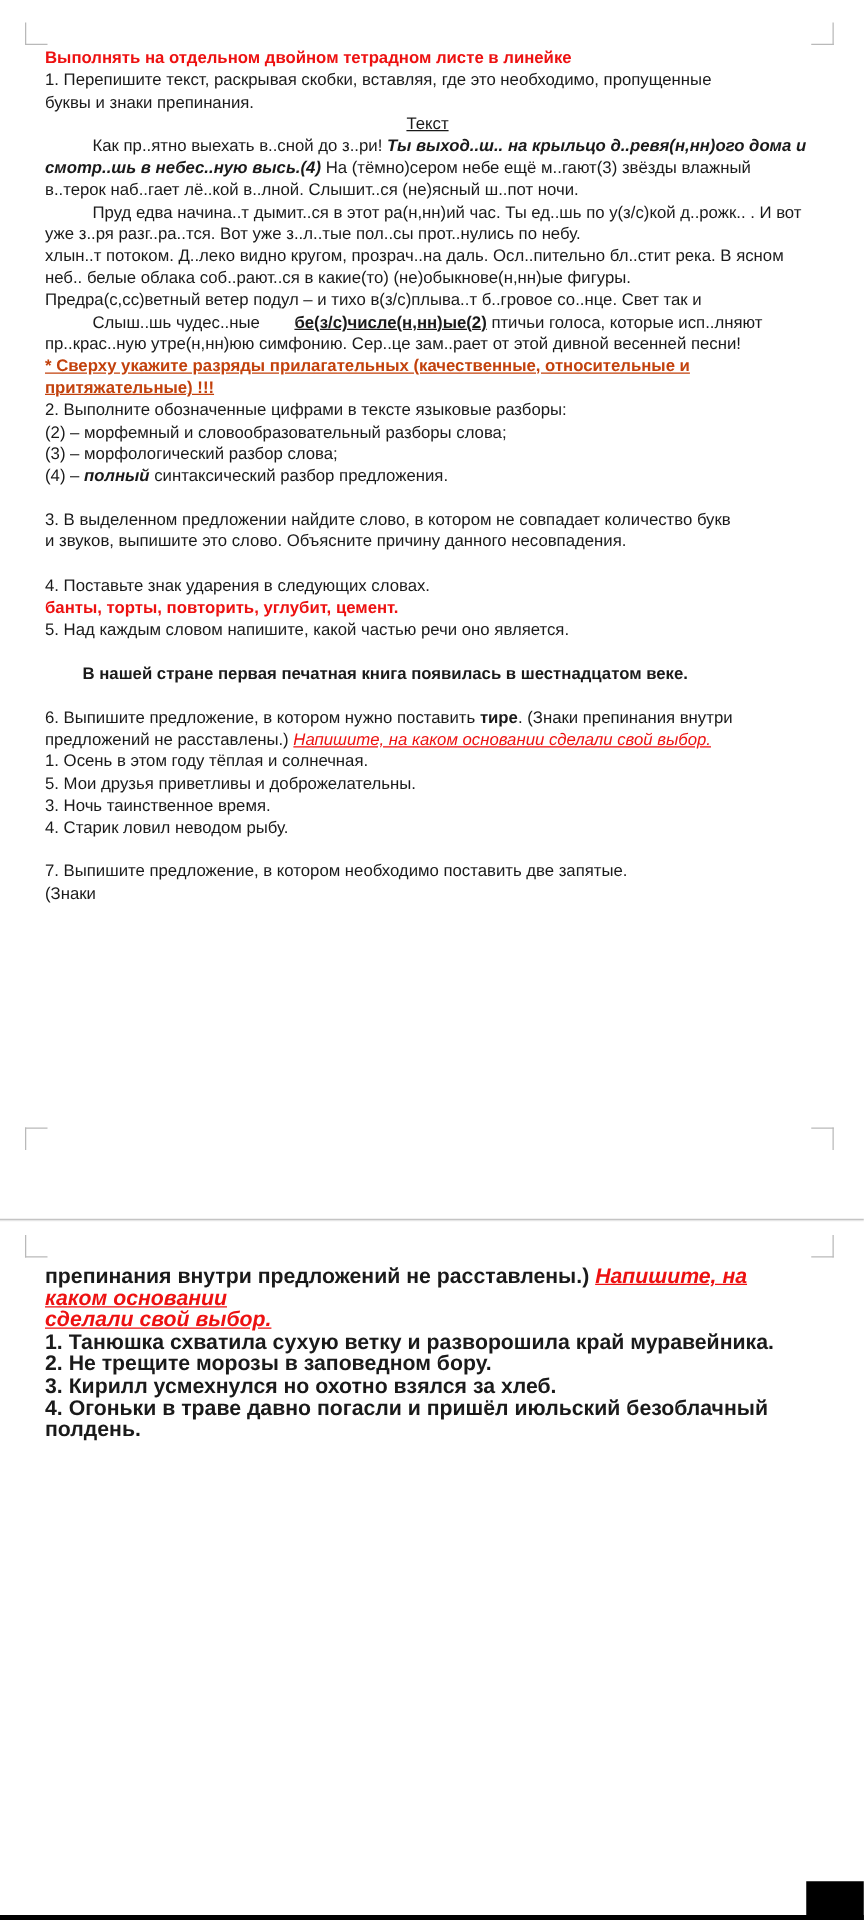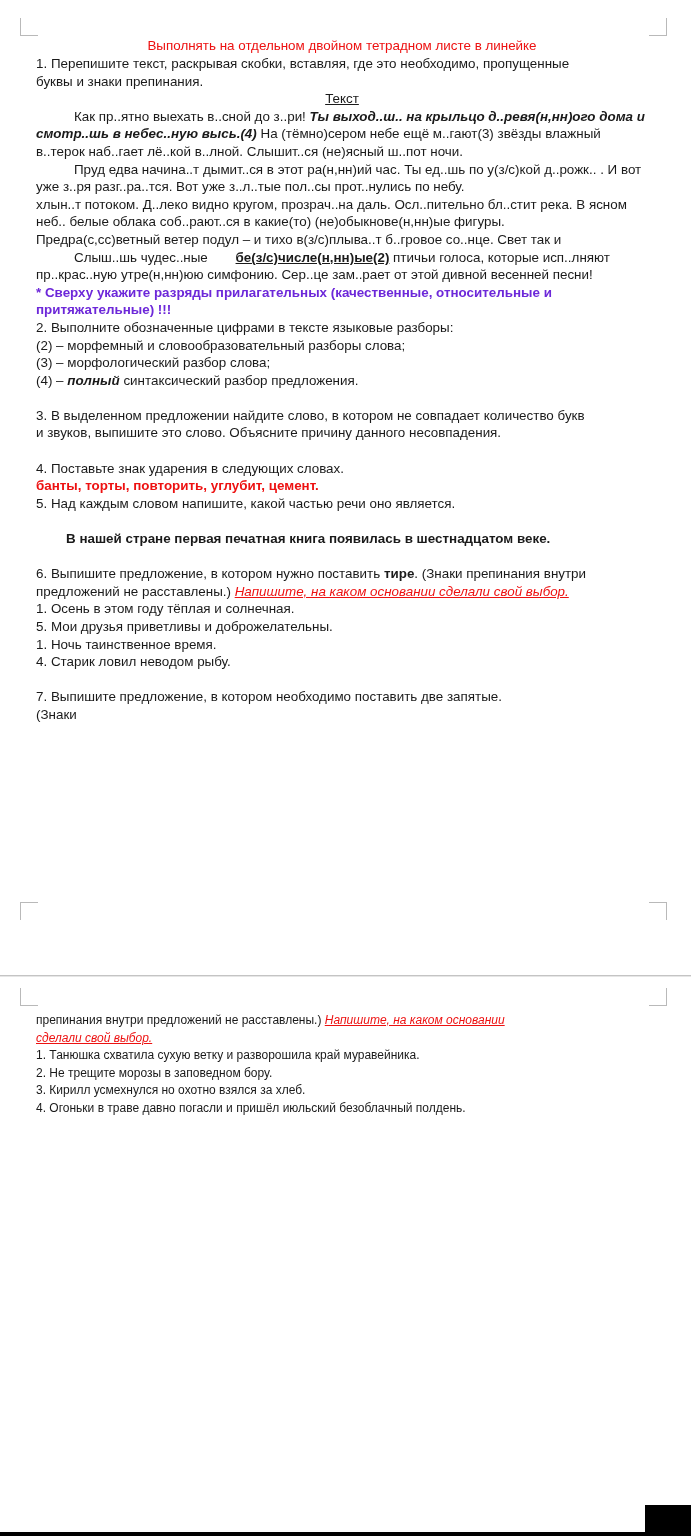--- a/index.html
+++ b/index.html
@@ -62,43 +62,44 @@
     top: 36px;
     width: 612px;
     font-size: 13.4px;
     line-height: 17.6px;
   }
   .doc-body-2 {
     position: absolute;
     left: 36px;
     top: 1012px;
     width: 612px;
-    font-size: 12px;
+    font-size: 17px;
     line-height: 17.6px;
+    font-weight: bold;
   }
 
   p { margin: 0; }
 
   .center { text-align: center; text-decoration: underline; }
   .b { font-weight: bold; }
   .i { font-style: italic; }
   .indent { text-indent: 38px; }
   .spacer { height: 17.6px; }
 
   .title-red {
     color: #ed1111;
-    font-weight: normal;
-    text-align: center;
+    font-weight: bold;
     font-size: 13.4px;
     line-height: 19px;
   }
 
   .red-note {
-    color: #6d28d9;
-    font-weight: bold;
+    color: #c2410c;
+    font-weight: bold;
+    text-decoration: underline;
   }
 
   .red-italic-u {
     color: #ed1111;
     font-style: italic;
     text-decoration: underline;
   }
 
   .bold-u { font-weight: bold; text-decoration: underline; margin-left: 24px; }
 
@@ -178,21 +179,21 @@
   <div class="spacer"></div>
 
   <p class="sentence-bold">В нашей стране первая печатная книга появилась в шестнадцатом веке.</p>
 
   <div class="spacer"></div>
 
   <p><span>6. Выпишите предложение, в котором нужно поставить </span><span class="b">тире</span><span>. (Знаки препинания внутри предложений не расставлены.) </span><span class="red-italic-u">Напишите, на каком основании сделали свой выбор.</span></p>
 
   <p>1. Осень в этом году тёплая и солнечная.</p>
   <p>5. Мои друзья приветливы и доброжелательны.</p>
-  <p>1. Ночь таинственное время.</p>
+  <p>3. Ночь таинственное время.</p>
   <p>4. Старик ловил неводом рыбу.</p>
 
   <div class="spacer"></div>
 
   <p>7. Выпишите предложение, в котором необходимо поставить две запятые.</p>
   <p>(Знаки</p>
 
 </div>
 
 <div class="page-break"></div>

